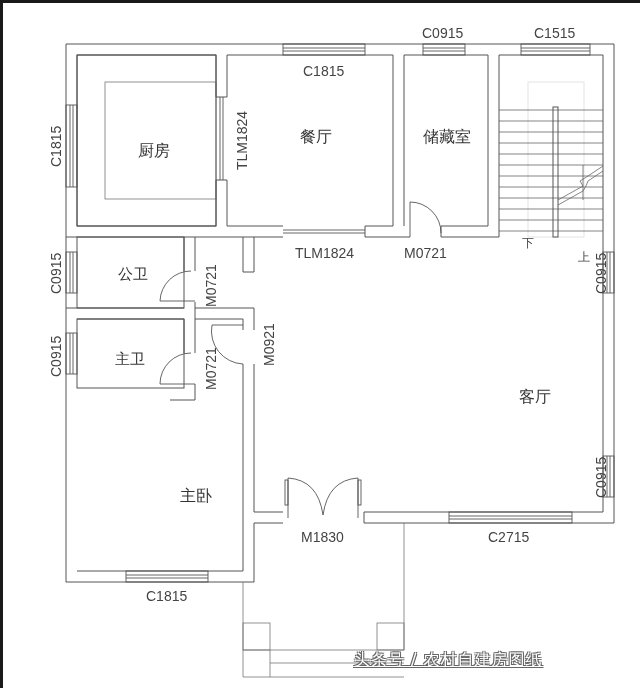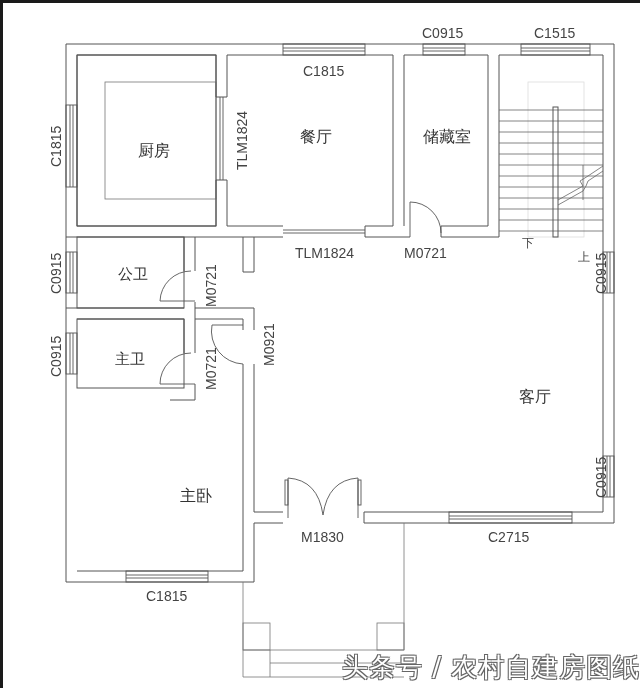--- a/index.html
+++ b/index.html
@@ -16,25 +16,26 @@
     .wall-thin { fill: none; stroke: #777; stroke-width: 0.8; }
     .win { fill: none; stroke: #555; stroke-width: 0.9; }
     .door { fill: none; stroke: #555; stroke-width: 0.9; }
     .stair { fill: none; stroke: #666; stroke-width: 0.8; }
     .faint { fill: none; stroke: #ddd; stroke-width: 0.8; }
     .lbl { font-family: "Liberation Sans", "DejaVu Sans", sans-serif; font-size: 14px; fill: #444; }
     .room { font-family: "DejaVu Sans", sans-serif; font-size: 16px; fill: #333; }
     .room-s { font-family: "DejaVu Sans", sans-serif; font-size: 15px; fill: #333; }
     .stairtxt { font-family: "DejaVu Sans", sans-serif; font-size: 12px; fill: #444; }
     #watermark {
-      position: absolute; left: 342px; top: 650px;
-      font-family: "DejaVu Sans", sans-serif; font-size: 26px;
+      position: absolute; left: 354px; top: 650px;
+      font-family: "DejaVu Sans", sans-serif; font-size: 16px;
       color: #ffffff; letter-spacing: 1px;
       text-shadow: -1px -1px 0 #666, 1px -1px 0 #666, -1px 1px 0 #666, 1px 1px 0 #666;
       white-space: nowrap;
+      text-decoration: underline;
     }
   </style>
 </head>
 <body>
 
 <div id="frame-top"></div>
 <div id="frame-left"></div>
 
 <svg id="plan" width="640" height="688" viewBox="0 0 640 688">
 

